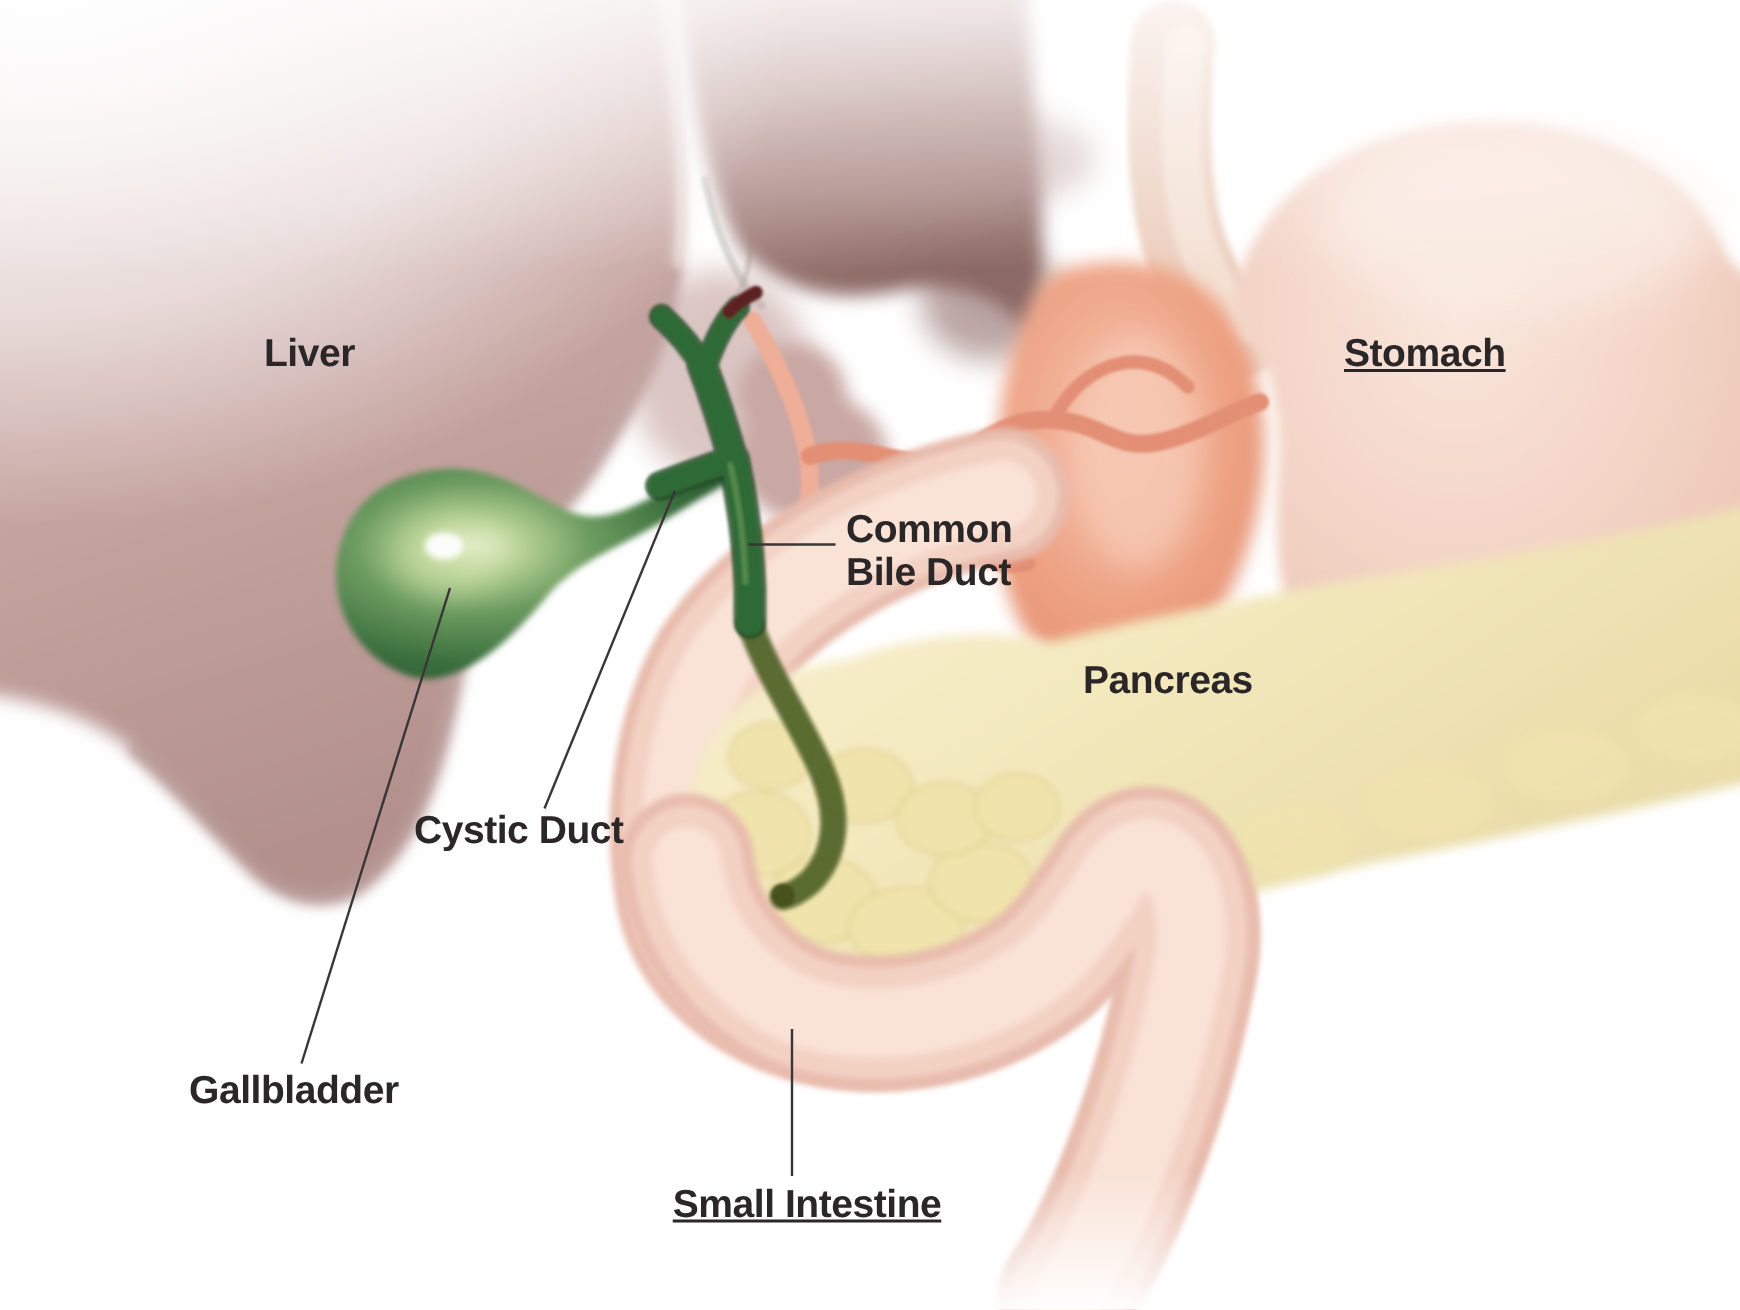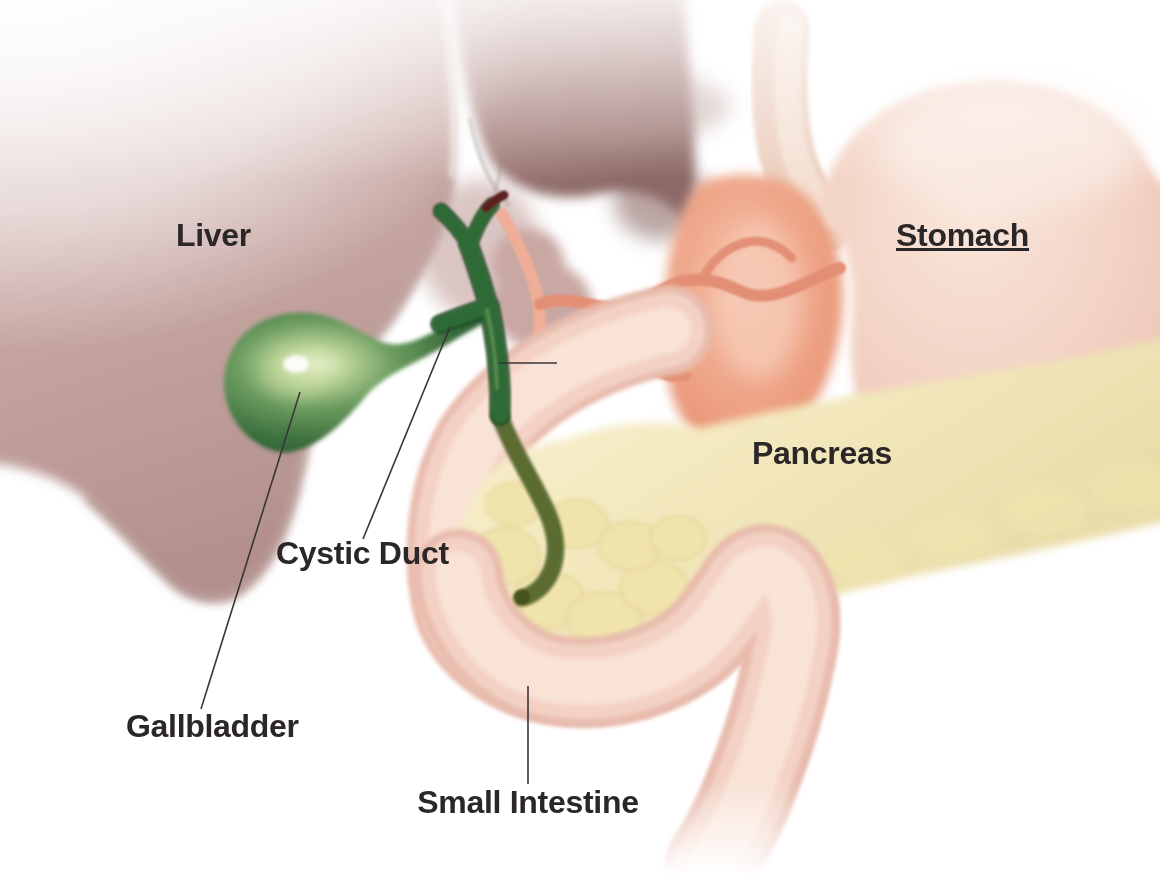--- a/index.html
+++ b/index.html
@@ -8,32 +8,32 @@
     width:1160px;height:873px;
     background:#ffffff;
     overflow:hidden;
     font-family:"Liberation Sans", sans-serif;
   }
   .art{position:absolute;left:0;top:0;}
   .lbl{
     position:absolute;
     color:#2b2627;
     font-weight:700;
-    font-size:32px;
+    font-size:26px;
     line-height:29px;
     letter-spacing:-0.3px;
     white-space:nowrap;
   }
   #lbl-liver{left:176px;top:221px;}
   #lbl-stomach{left:896px;top:221px;text-decoration:underline;}
   #lbl-cbd{left:564px;top:338px;}
-  #lbl-pancreas{left:752px;top:439px;}
+  #lbl-pancreas{left:722px;top:439px;}
   #lbl-cystic{left:276px;top:539px;}
   #lbl-gall{left:126px;top:712px;}
-  #lbl-si{left:398px;top:788px;width:260px;text-align:center;}
+  #lbl-si{left:408px;top:788px;width:260px;text-align:center;text-decoration:underline;}
 </style>
 </head>
 <body>
 
 <div class="stage">
 
 <svg class="art" width="1160" height="873" viewBox="0 0 1160 873">
   <defs>
     <filter id="b1" x="-60%" y="-60%" width="220%" height="220%">
           <feGaussianBlur stdDeviation="1"></feGaussianBlur>
@@ -267,20 +267,24 @@
     <line x1="450" y1="327" x2="363" y2="539"></line>
     <line x1="499" y1="363" x2="557" y2="363"></line>
     <line x1="528" y1="686" x2="528" y2="784"></line>
   </g>
 </svg>
 
 <div class="lbl" id="lbl-liver">Liver</div>
 
 <div class="lbl" id="lbl-stomach">Stomach</div>
 
+<div class="lbl" id="lbl-cbd">
+  <div>Common</div>
+  <div>Bile Duct</div>
+</div>
 
 <div class="lbl" id="lbl-pancreas">Pancreas</div>
 
 <div class="lbl" id="lbl-gall">Gallbladder</div>
 
 <div class="lbl" id="lbl-cystic">Cystic Duct</div>
 
 <div class="lbl" id="lbl-si">
   <div>Small Intestine</div>
 </div>

